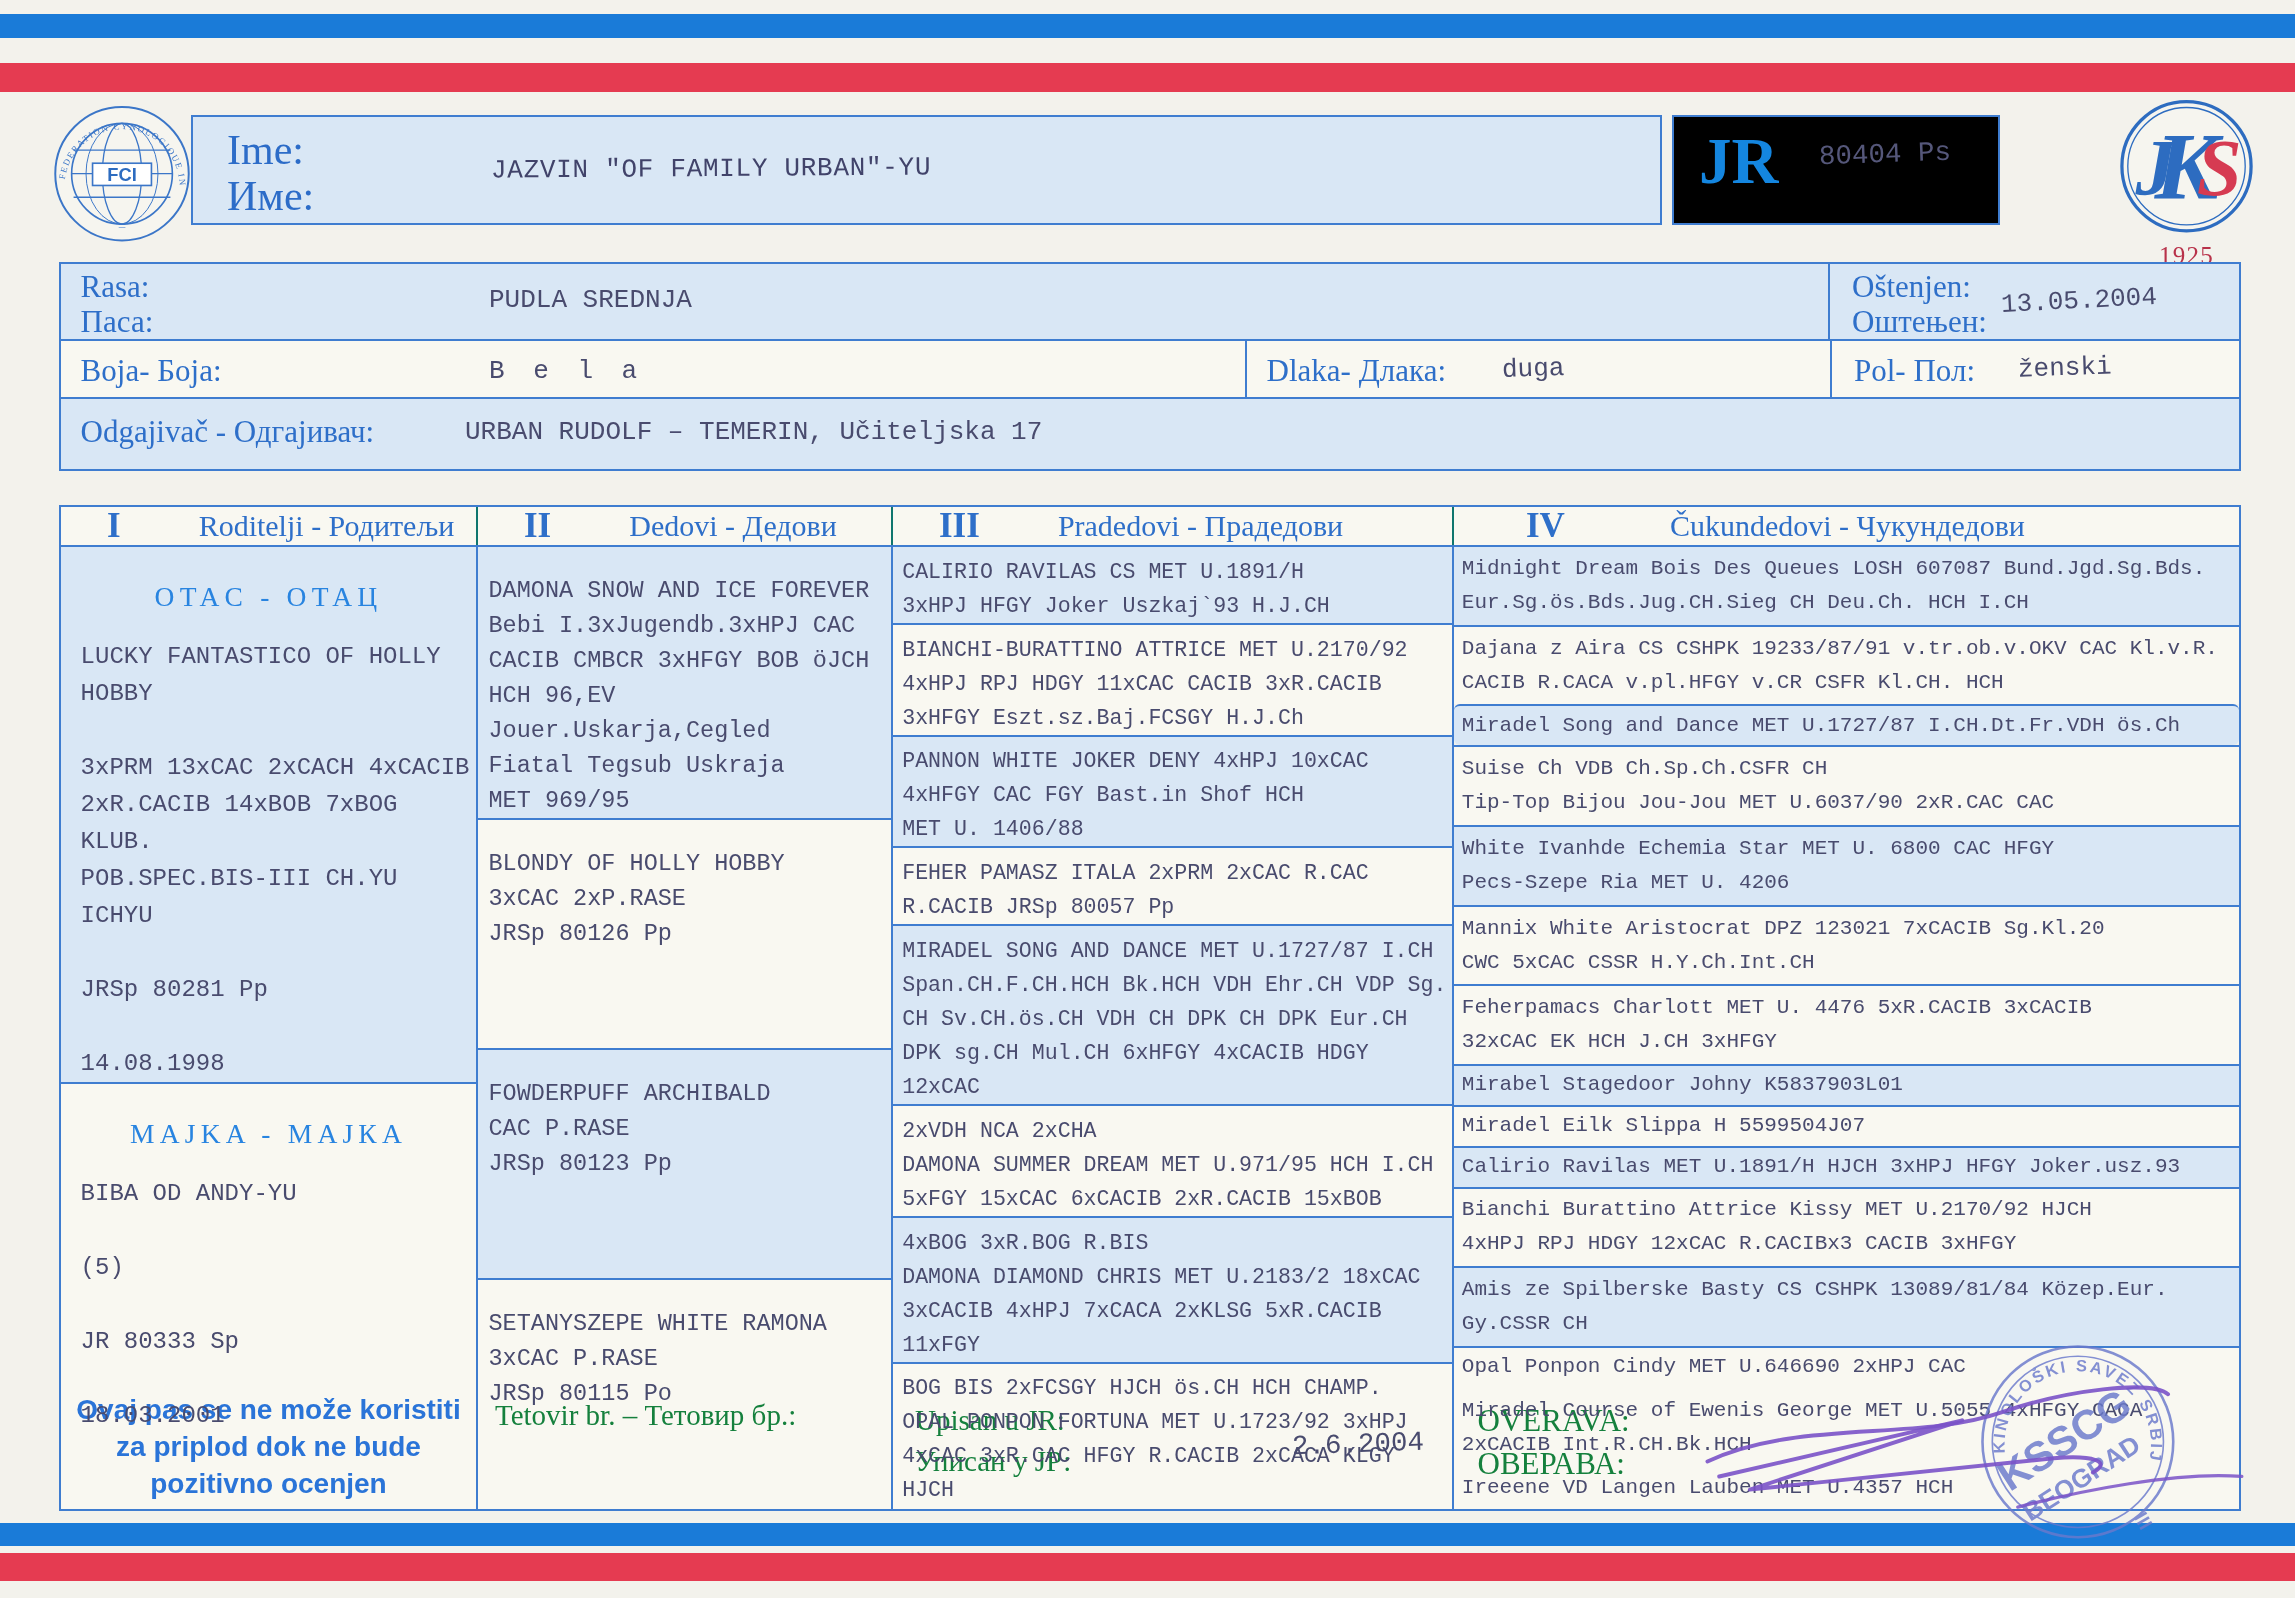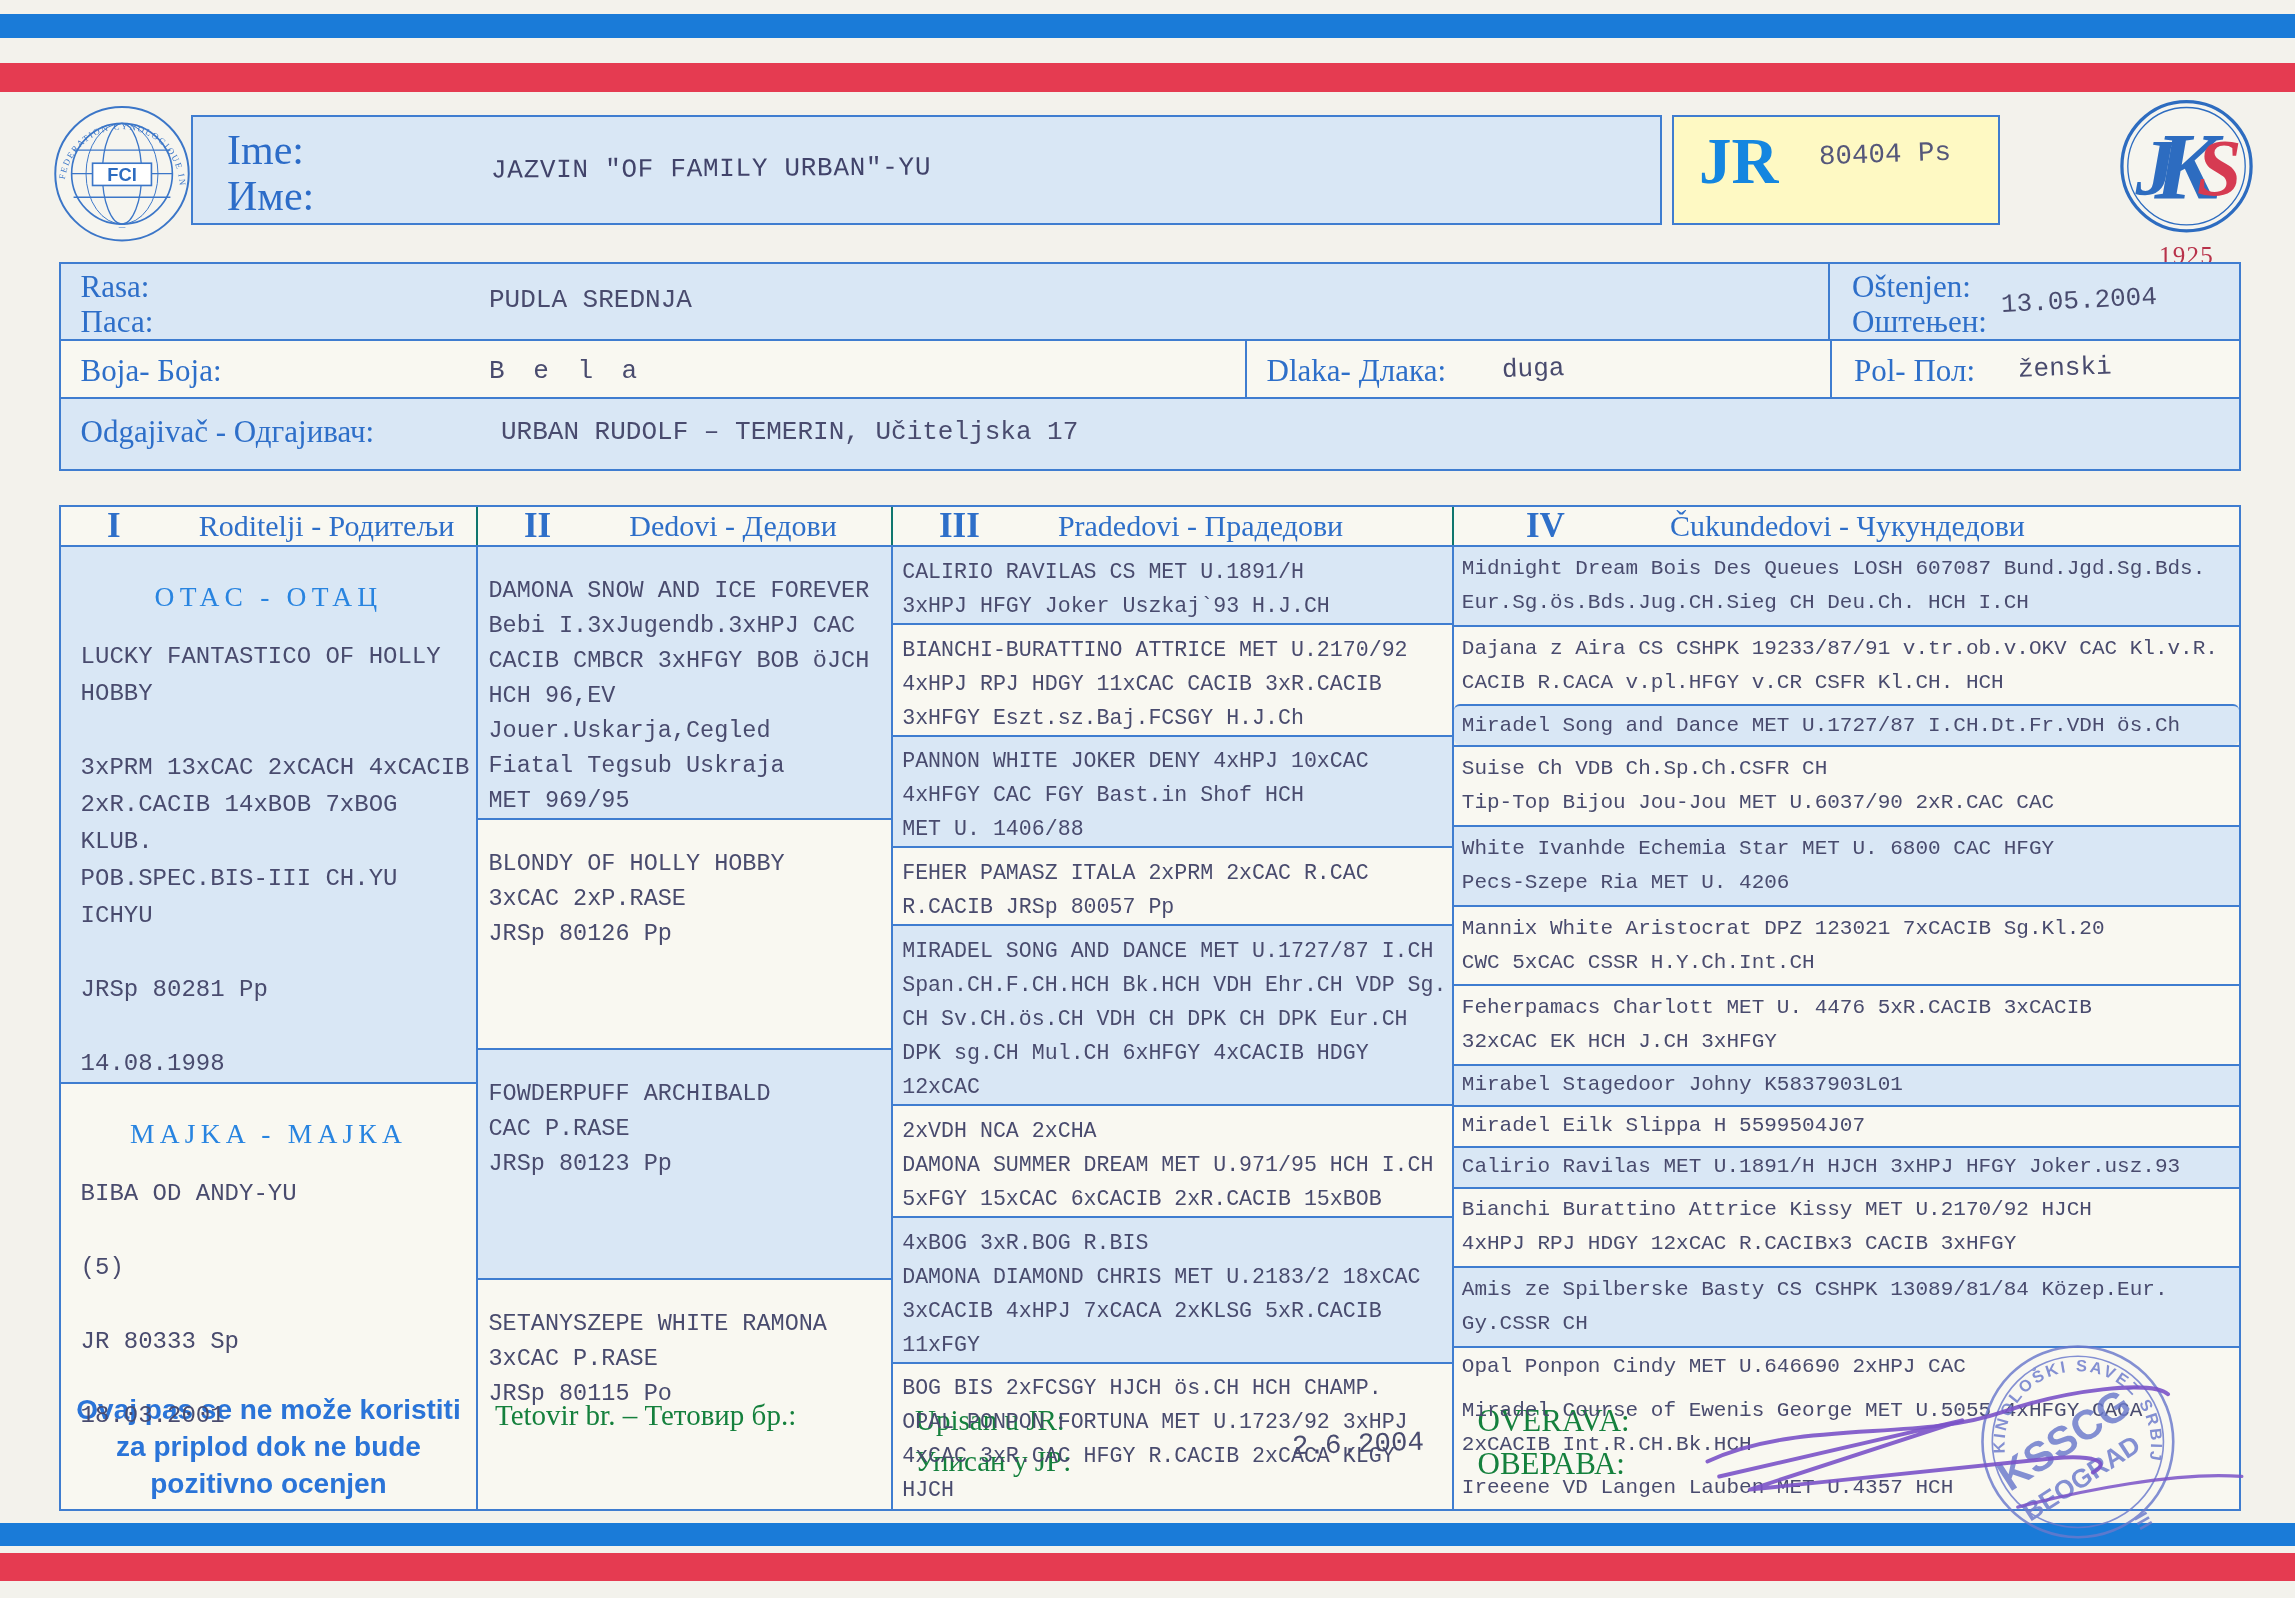--- a/index.html
+++ b/index.html
@@ -17,21 +17,21 @@
 
   
   .fci{position:absolute;left:52px;top:103px;}
   .name-box{position:absolute;left:191px;top:115px;width:1471px;height:110px;
             background:#d9e7f5;border:2.6px solid #3f7dd0;box-sizing:border-box;}
   .nb-label{position:absolute;left:34px;color:#2c6cc8;font-size:42px;line-height:42px;}
   .nb-label.l1{top:11.8px;} .nb-label.l2{top:58px;}
   .name-value{position:absolute;left:298px;top:37px;font-size:26px;letter-spacing:0.7px;
               transform:rotate(-0.4deg);color:#41436a;}
   .reg-box{position:absolute;left:1672px;top:115px;width:328px;height:110px;
-           background:#fef9c3;border:2.6px solid #3f7dd0;box-sizing:border-box;}
+           background:#000000;border:2.6px solid #3f7dd0;box-sizing:border-box;}
   .reg-prefix{position:absolute;left:25px;top:6.5px;font-size:65px;font-weight:bold;color:#1486e0;}
   .reg-number{position:absolute;left:145px;top:22px;font-size:27.5px;transform:rotate(-2deg);color:#55577a;}
   .jks{position:absolute;left:2118px;top:98px;width:137px;text-align:center;}
 
   
   .info-table{position:absolute;left:59px;top:262px;width:2182px;height:209px;
               border:2px solid #3f7dd0;box-sizing:border-box;display:flex;flex-direction:column;}
   .info-row{display:flex;position:relative;box-sizing:border-box;}
   .info-row + .info-row{border-top:2px solid #3f7dd0;}
   .info-row.sh{background:#d9e7f5;} .info-row.wh{background:#f9f8f1;}
@@ -152,21 +152,21 @@
         <div class="ival mono" style="left:255px;top:13px;transform:rotate(-2deg);">duga</div>
       </div>
       <div class="icell" style="flex:1;">
         <div class="ilabel" style="padding:11.8px 0 0 22px;">Pol- Пол:</div>
         <div class="ival mono" style="left:186px;top:11.8px;transform:rotate(-2deg);">ženski</div>
       </div>
     </div>
     <div class="info-row sh" style="flex:113;">
       <div class="icell" style="flex:1;">
         <div class="ilabel" style="padding:15.7px 0 0 19.6px;">Odgajivač - Одгајивач:</div>
-        <div class="ival mono" style="left:440px;top:18.3px;">URBAN RUDOLF – TEMERIN, Učiteljska 17</div>
+        <div class="ival mono" style="left:404px;top:18.3px;">URBAN RUDOLF – TEMERIN, Učiteljska 17</div>
       </div>
     </div>
   </div>
 
   <div class="ped-table">
     <div class="ped-header">
       <div class="ph-cell" style="width:415px;">
         <span class="ph-num">I</span>
         <span class="ph-title">Roditelji - Родитељи</span>
       </div>

